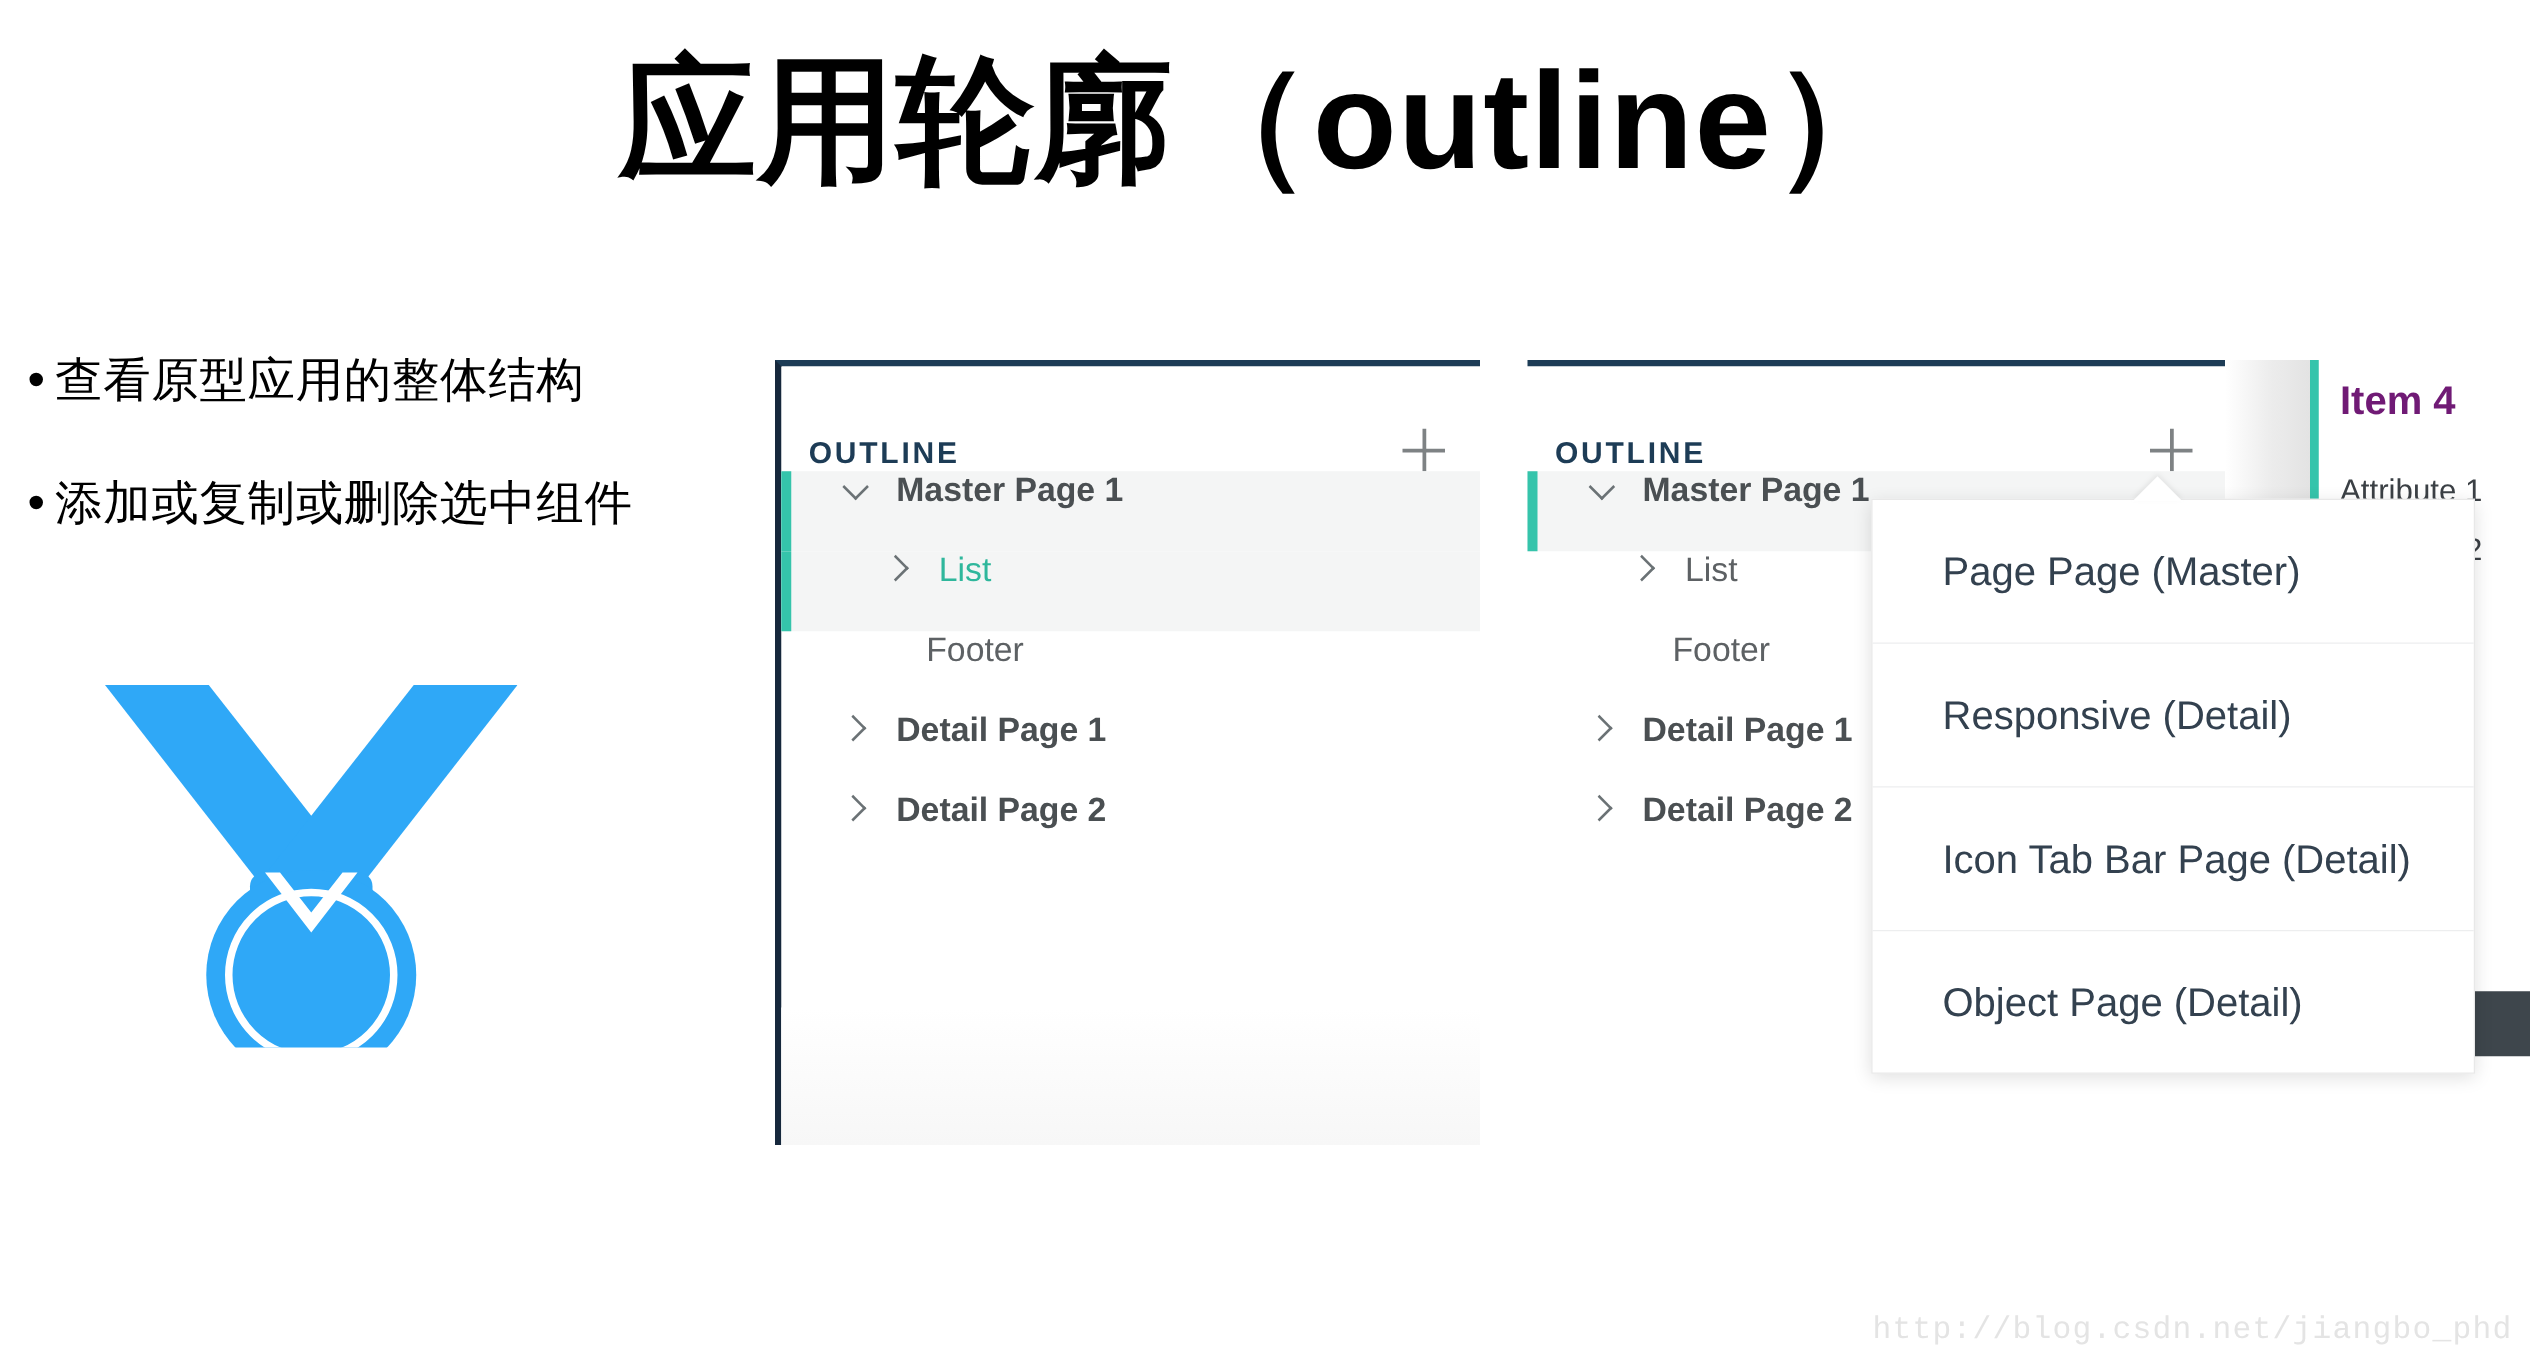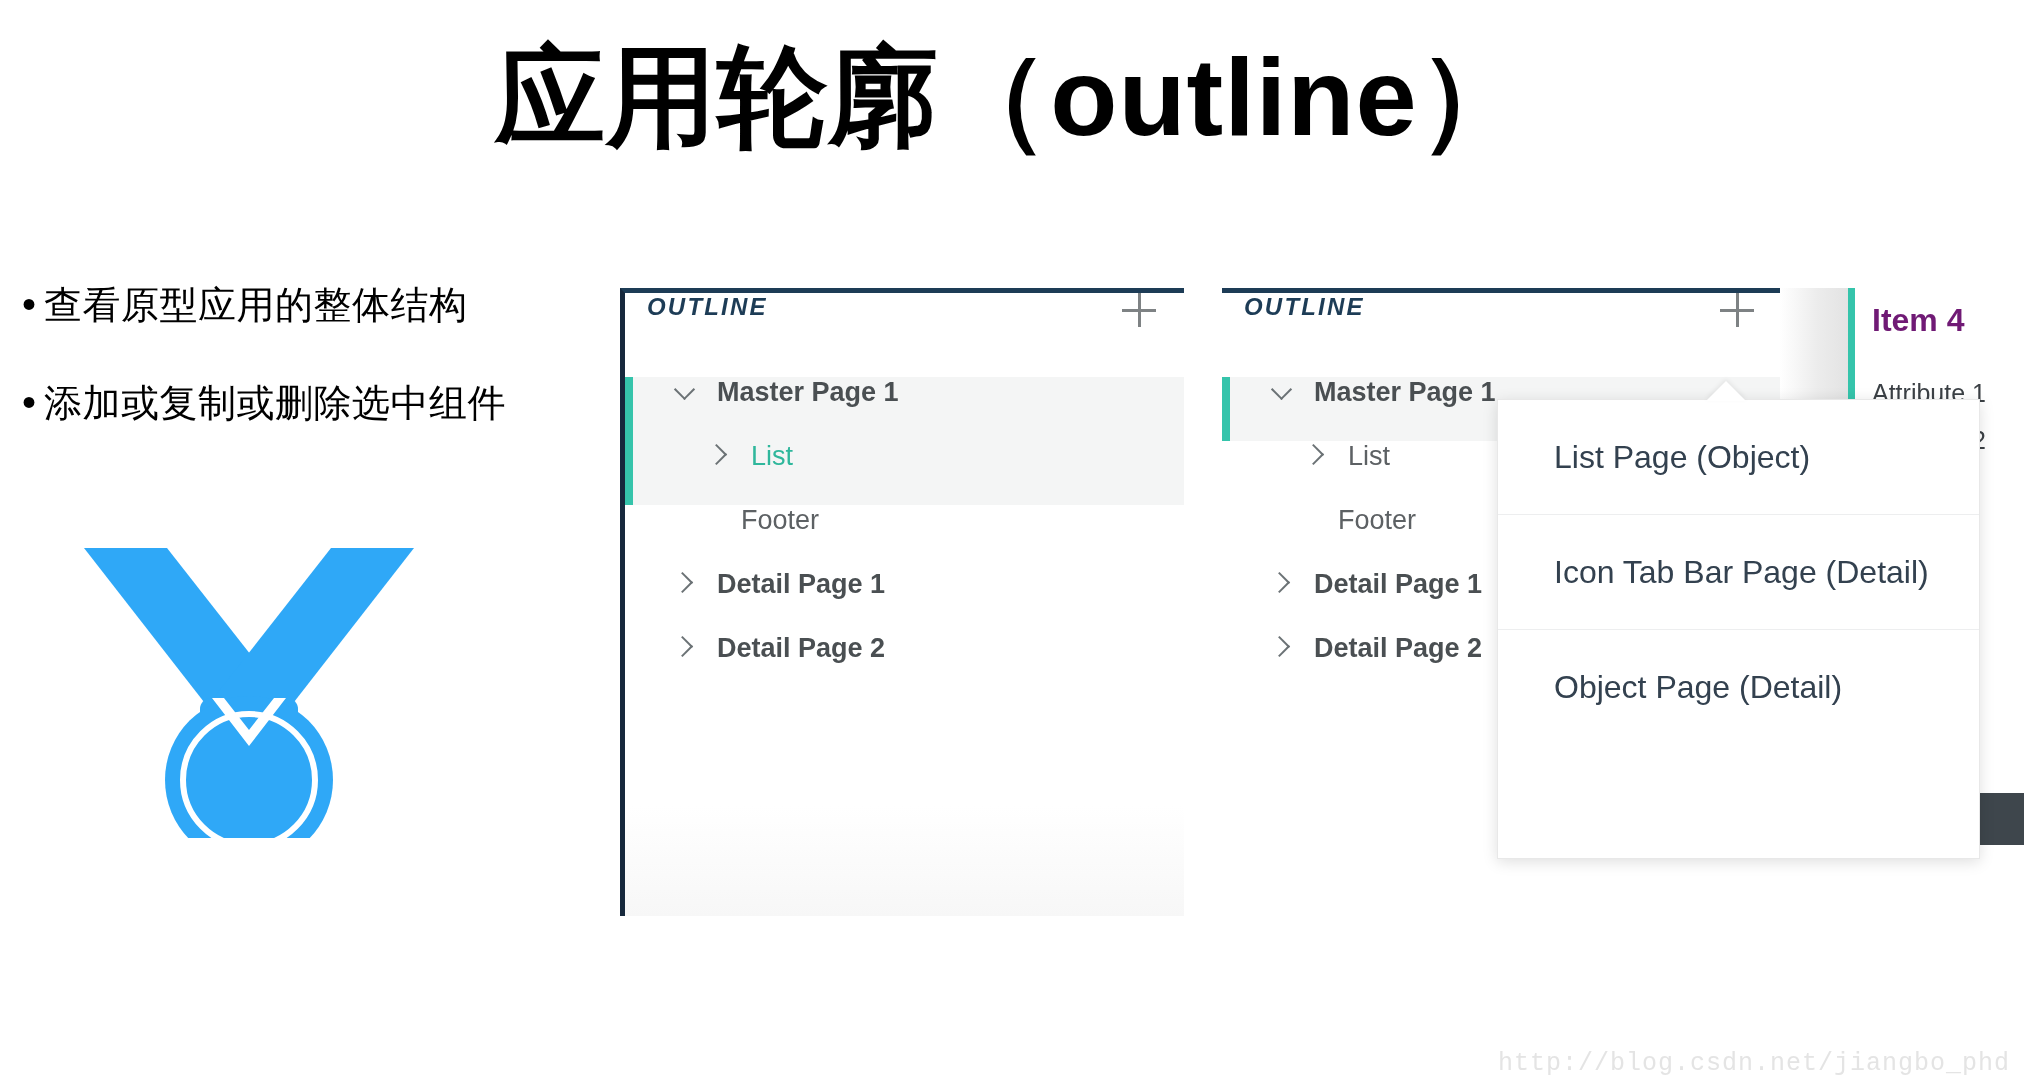--- a/index.html
+++ b/index.html
@@ -39,22 +39,22 @@
   .bullet-text {
     font-size: 38px; line-height: 46px; color: #000;
     font-weight: 400; letter-spacing: .5px;
   }
 
   
   .medal { position: absolute; left: 84px; top: 548px; width: 330px; height: 290px; }
 
   
   .panel-head {
-    display: flex; align-items: flex-start; justify-content: space-between;
-    height: 84px; padding: 0 28px 0 22px; font-style: italic;
+    display: flex; align-items: flex-end; justify-content: space-between;
+    height: 84px; padding: 0 28px 0 22px;
   }
   .panel-title {
     font-size: 24px; font-weight: 700; letter-spacing: 2.2px;
     color: #1d3c56;
   }
   .plus-icon { width: 34px; height: 34px; position: relative; opacity: .8; }
   .plus-icon::before, .plus-icon::after {
     content: ""; position: absolute; background: #5e6366;
   }
   .plus-icon::before { left: 0; top: 16px; width: 34px; height: 2.5px; }
@@ -294,20 +294,21 @@
     <div class="frag-text">
       <div class="frag-item">Item 4</div>
       <div class="frag-attr">Attribute 1</div>
       <div class="frag-attr cut">Attribute 2</div>
     </div>
     <div class="dark-bar"></div>
   </div>
 
   <div id="popup">
     <span class="caret"></span>
-    <div class="popup-item">List Page (Object)</div>
+    <div class="popup-item">Page Page (Master)</div>
+    <div class="popup-item">Responsive (Detail)</div>
     <div class="popup-item">Icon Tab Bar Page (Detail)</div>
     <div class="popup-item">Object Page (Detail)</div>
   </div>
 
   <div class="watermark">http://blog.csdn.net/jiangbo_phd</div>
 
 </div>
 
 </body></html>

